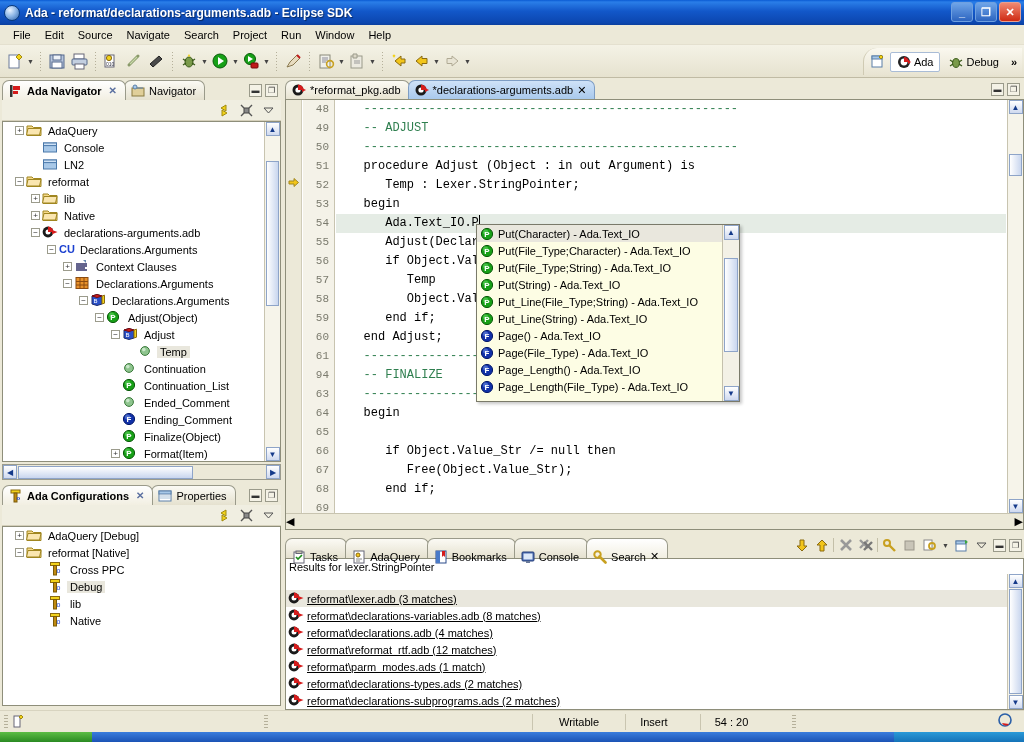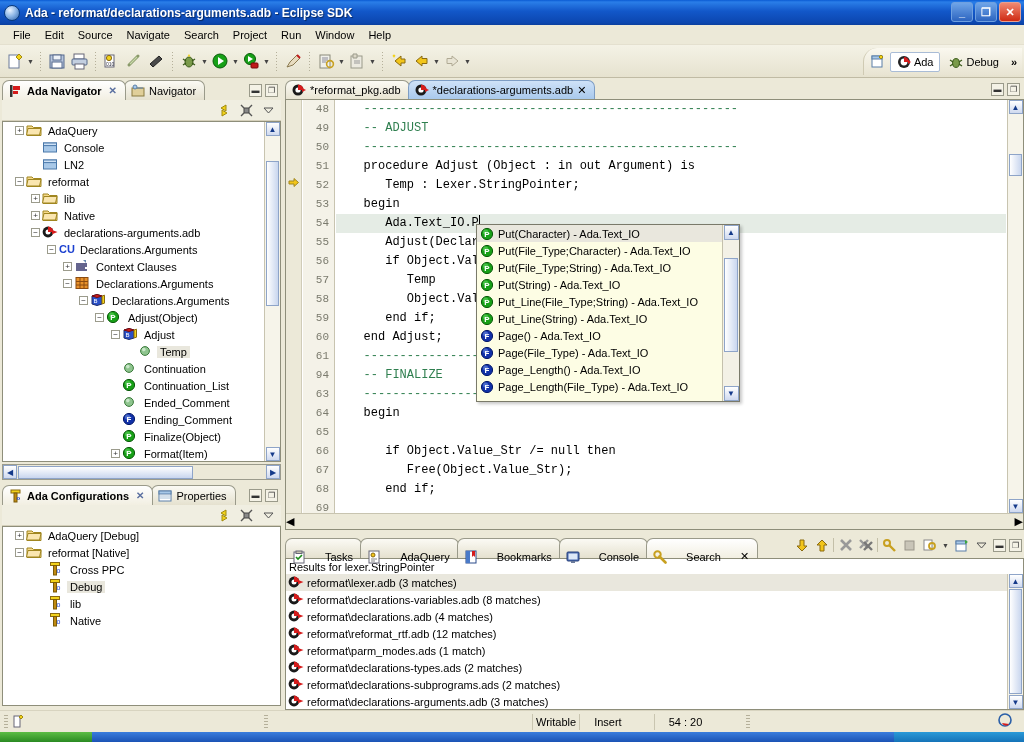--- a/index.html
+++ b/index.html
@@ -164,42 +164,42 @@
   #acScroll .vb{ width:15px;height:15px;display:flex;align-items:center;justify-content:center;
                  font-size:8px;color:#153a8a;background:linear-gradient(180deg,#fff,#cfd9ef);
                  border:1px solid #8ea4c8; }
   #acScroll .vthumb{ width:14px; background:linear-gradient(90deg,#fff,#c9d6ee);
                      border:1px solid #8ea4c8; }
 
   
   #sashH{ position:absolute; left:0; right:0; top:452px; height:6px; background:#ece9d8; }
   #bottomView{ position:absolute; left:0; right:0; top:458px; bottom:0; }
   #btTabs{ height:22px; display:flex; align-items:flex-end; background:#ece9d8; position:relative; }
-  .btab{ height:20px; display:flex;align-items:center;gap:19px;padding:16px 8px 0 6px;font-size:11px;
+  .btab{ height:20px; display:flex;align-items:center;gap:4px;padding:16px 8px 0 6px;font-size:11px;
          border:1px solid #9a9a8a;border-bottom:none;border-radius:7px 7px 0 0;
          background:linear-gradient(180deg,#fbfaf4,#e5e1cf); margin-right:-2px; }
   .btab.active{ background:linear-gradient(180deg,#ffffff,#f2efe2); z-index:3; }
   #btTools{ position:absolute; right:2px; bottom:2px; display:flex; align-items:center; gap:3px; }
   #btTools .ti{ width:17px;height:17px;display:flex;align-items:center;justify-content:center; }
   #btHeader{ height:16px; background:#fff; border-left:1px solid #8e8e7a;
              border-right:1px solid #8e8e7a; border-top:1px solid #8e8e7a;
              font-size:11px; padding-left:3px; line-height:16px; }
   #btBody{ position:absolute; left:0; right:0; top:38px; bottom:0; background:#fff;
            border:1px solid #8e8e7a; border-top:none; overflow:hidden; }
   .srow{ height:17px; display:flex; align-items:center; font-size:11px;
          padding-left:2px; white-space:nowrap; }
   .srow.sel{ background:#e9e7dd; }
 
   
   #statusbar{ position:absolute; left:0; right:0; bottom:10px; height:22px;
               background:#ece9d8; border-top:1px solid #d8d4c0;
               display:flex; align-items:center; font-size:11px; }
   #statusbar .sgrip{ width:4px;height:14px;margin:0 4px;
       background:repeating-linear-gradient(180deg,#b5b09a 0 1px,transparent 1px 3px); }
-  #statusbar .scell{ padding:0 3px; height:16px; line-height:16px;
+  #statusbar .scell{ padding:0 26px; height:16px; line-height:16px;
                      border-left:1px solid #c9c5b0; }
   #statusbar .scell.first{ border-left:none; }
 
   
   #taskstrip{ position:absolute; left:0; right:0; bottom:0; height:10px;
               background:linear-gradient(180deg,#3a7ddd,#1b53b5); }
   #taskstrip .tstart{ position:absolute; left:0; top:0; width:92px; height:100%;
                       background:linear-gradient(180deg,#5cbd45,#2a8a22); }
   #taskstrip .ttray{ position:absolute; right:0; top:0; width:130px; height:100%;
                      background:linear-gradient(180deg,#2a9ad8,#1573b8); }
@@ -1074,21 +1074,21 @@
                 <circle cx="4.5" cy="4.5" r="3.2" fill="none" stroke="#c8a020" stroke-width="2"></circle>
                 <path d="M6.5 6.5 L12.5 12.5" stroke="#c8a020" stroke-width="2.6" stroke-linecap="round"></path>
               </svg>
             </span>
             <span>Search</span>
             <span class="xmark">✕</span>
           </div>
         </div>
       <div id="btHeader">Results for lexer.StringPointer</div>
       <div id="btBody">
-        <div id="bt-list" style="position:absolute;left:0;top:0;right:16px;">
+        <div id="bt-list" style="position:absolute;left:0;top:16px;right:16px;text-decoration:underline;">
             <div class="srow sel">
               <div class="ic"><svg width="16" height="14" viewBox="0 0 16 14">
                   <circle cx="6" cy="7" r="5.4" fill="#1a1a1a"></circle>
                   <circle cx="6" cy="7" r="2.5" fill="#fff"></circle>
                   <path d="M6 1.6 a5.4 5.4 0 0 1 5.4 5.4 l-5.4 0 z" fill="#d61c1c"></path>
                   <path d="M10 5 l5.5 2 l-5.5 2.2 z" fill="#d61c1c"></path>
                 </svg></div>
               <span>reformat\lexer.adb (3 matches)</span>
             </div>
             <div class="srow">

